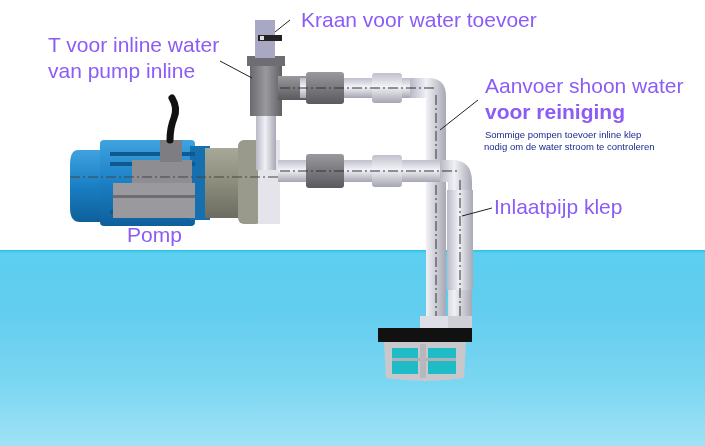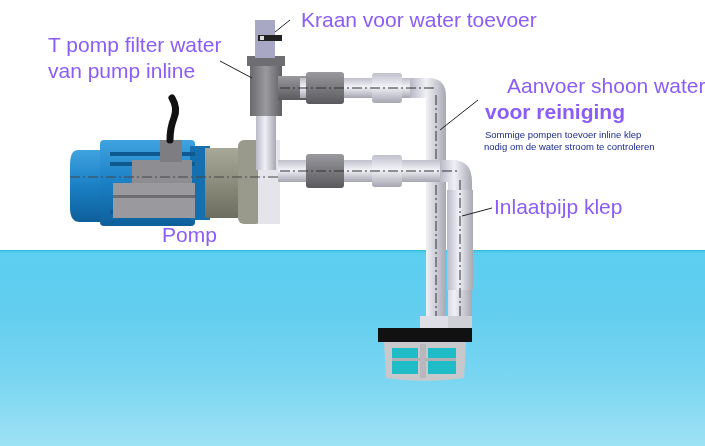--- a/index.html
+++ b/index.html
@@ -119,20 +119,20 @@
 
   <g stroke="#222" stroke-width="1" fill="none">
     <line x1="290" y1="20" x2="275" y2="32"></line>
     <line x1="220" y1="61" x2="252" y2="78"></line>
     <line x1="478" y1="100" x2="440" y2="130"></line>
     <line x1="492" y1="208" x2="462" y2="216"></line>
   </g>
 </svg>
 
 <div class="label lbl-lg" style="left:301px;top:8px;">Kraan voor water toevoer</div>
-<div class="label lbl-lg" style="left:48px;top:33px;">T pomp filter water</div>
+<div class="label lbl-lg" style="left:48px;top:33px;">T voor inline water</div>
 <div class="label lbl-lg" style="left:48px;top:59px;">van pump inline</div>
-<div class="label lbl-lg" style="left:507px;top:74px;">Aanvoer shoon water</div>
+<div class="label lbl-lg" style="left:485px;top:74px;">Aanvoer shoon water</div>
 <div class="label lbl-lg" style="left:485px;top:100px;font-weight:bold;">voor reiniging</div>
 <div class="label lbl-sm" style="left:485px;top:129px;">Sommige pompen toevoer inline klep</div>
 <div class="label lbl-sm" style="left:484px;top:141px;">nodig om de water stroom te controleren</div>
 <div class="label lbl-lg" style="left:494px;top:195px;">Inlaatpijp klep</div>
-<div class="label lbl-lg" style="left:127px;top:223px;margin-left:35px;">Pomp</div>
+<div class="label lbl-lg" style="left:127px;top:223px;">Pomp</div>
 
 </body></html>

